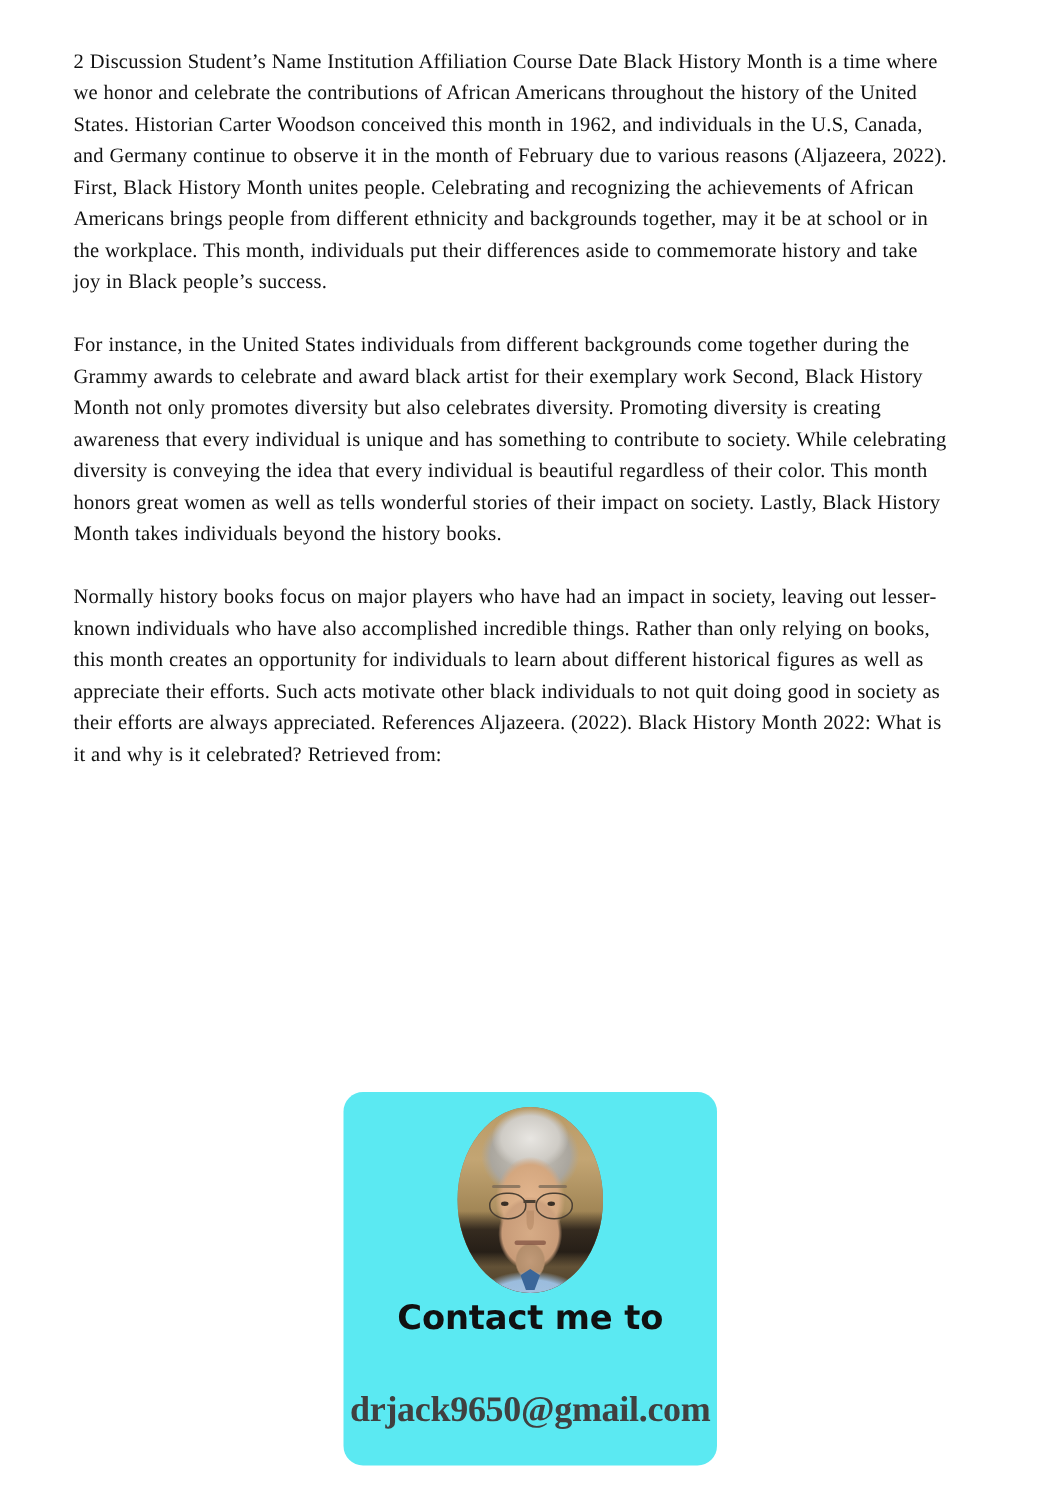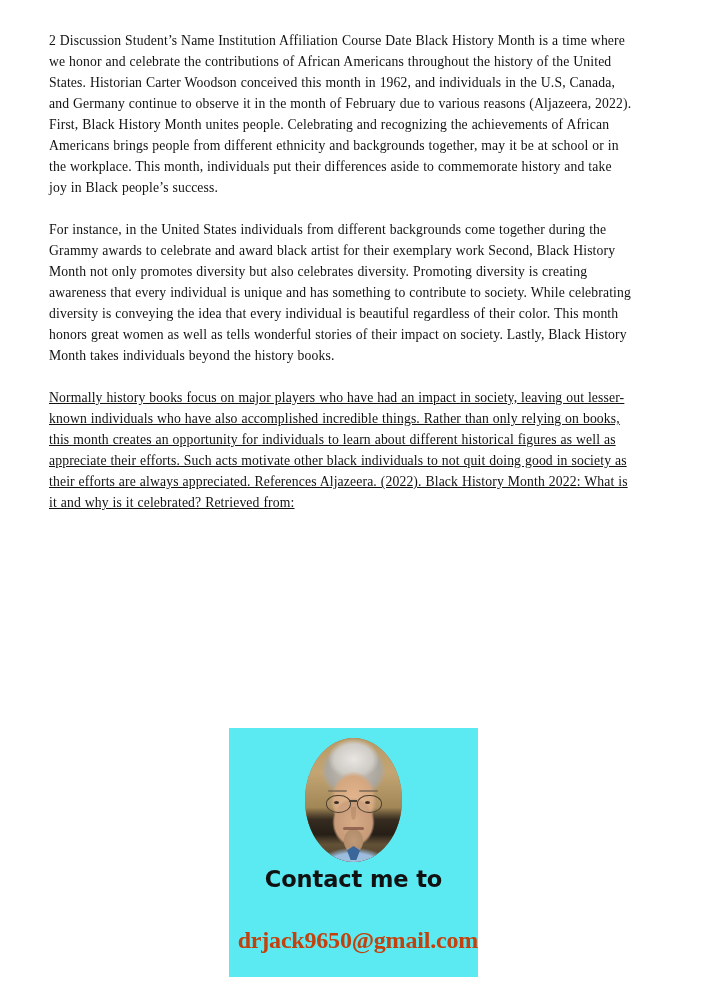--- a/index.html
+++ b/index.html
@@ -38,32 +38,32 @@
     font-size: 13.7px;
     line-height: 21px;
     color: #111111;
     margin: 0 0 21px 0;
     text-align: left;
     letter-spacing: 0.01em;
     word-spacing: 0.02em;
   }
   .doc-paragraph:last-child {
     margin-bottom: 0;
-    text-decoration: underline;
   }
 
   
   #contact-card {
     position: absolute;
     left: 229px;
     top: 728px;
     width: 249px;
     height: 249px;
     background: #5BE9F2;
     overflow: hidden;
+    border-radius: 13px;
   }
 
   #portrait-photo {
     position: absolute;
     left: 76px;
     top: 10px;
     width: 97px;
     height: 124px;
     border-radius: 50% / 50%;
     overflow: hidden;
@@ -177,26 +177,26 @@
     color: #111111;
     letter-spacing: -0.1px;
   }
   #card-headline .hl-line { display: block; }
 
   #card-email {
     position: absolute;
     left: 0;
     right: 0;
     top: 197px;
-    text-align: right;
+    text-align: center;
     font-family: "Liberation Serif", "DejaVu Serif", serif;
     font-weight: bold;
     font-size: 24px;
     line-height: 30px;
-    color: #c2410c;
+    color: #404040;
     letter-spacing: -0.2px;
   }
 </style>
 </head>
 <body>
 
 <div id="document-page">
 
   <div id="document-body">
     <p class="doc-paragraph">2 Discussion Student’s Name Institution Affiliation Course Date Black History Month is a time where we honor and celebrate the contributions of African Americans throughout the history of the United States. Historian Carter Woodson conceived this month in 1962, and individuals in the U.S, Canada, and Germany continue to observe it in the month of February due to various reasons (Aljazeera, 2022). First, Black History Month unites people. Celebrating and recognizing the achievements of African Americans brings people from different ethnicity and backgrounds together, may it be at school or in the workplace. This month, individuals put their differences aside to commemorate history and take joy in Black people’s success.</p>

